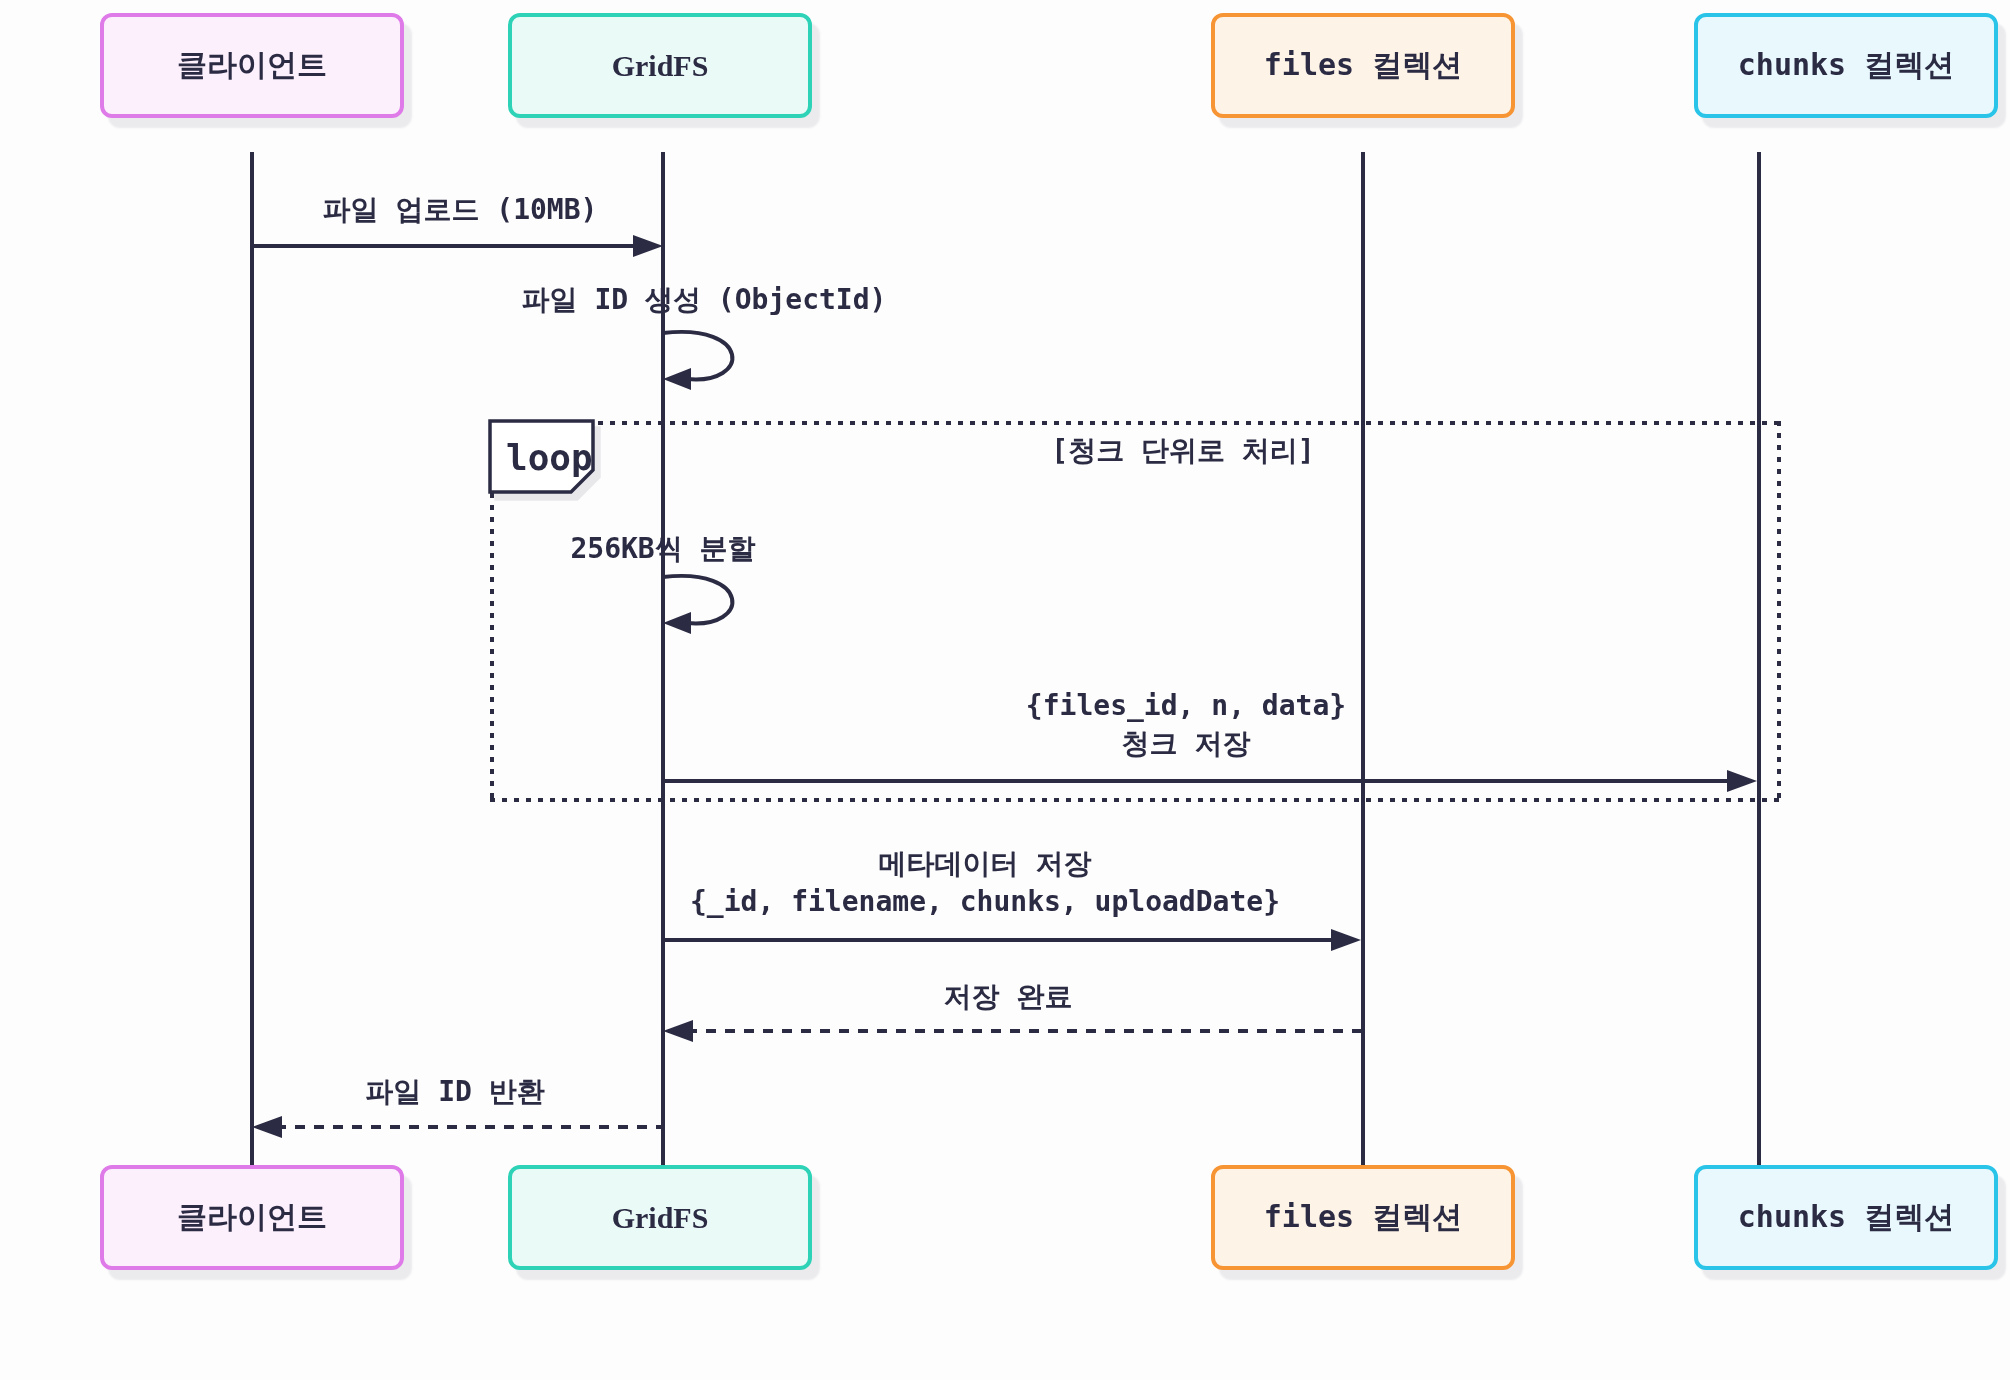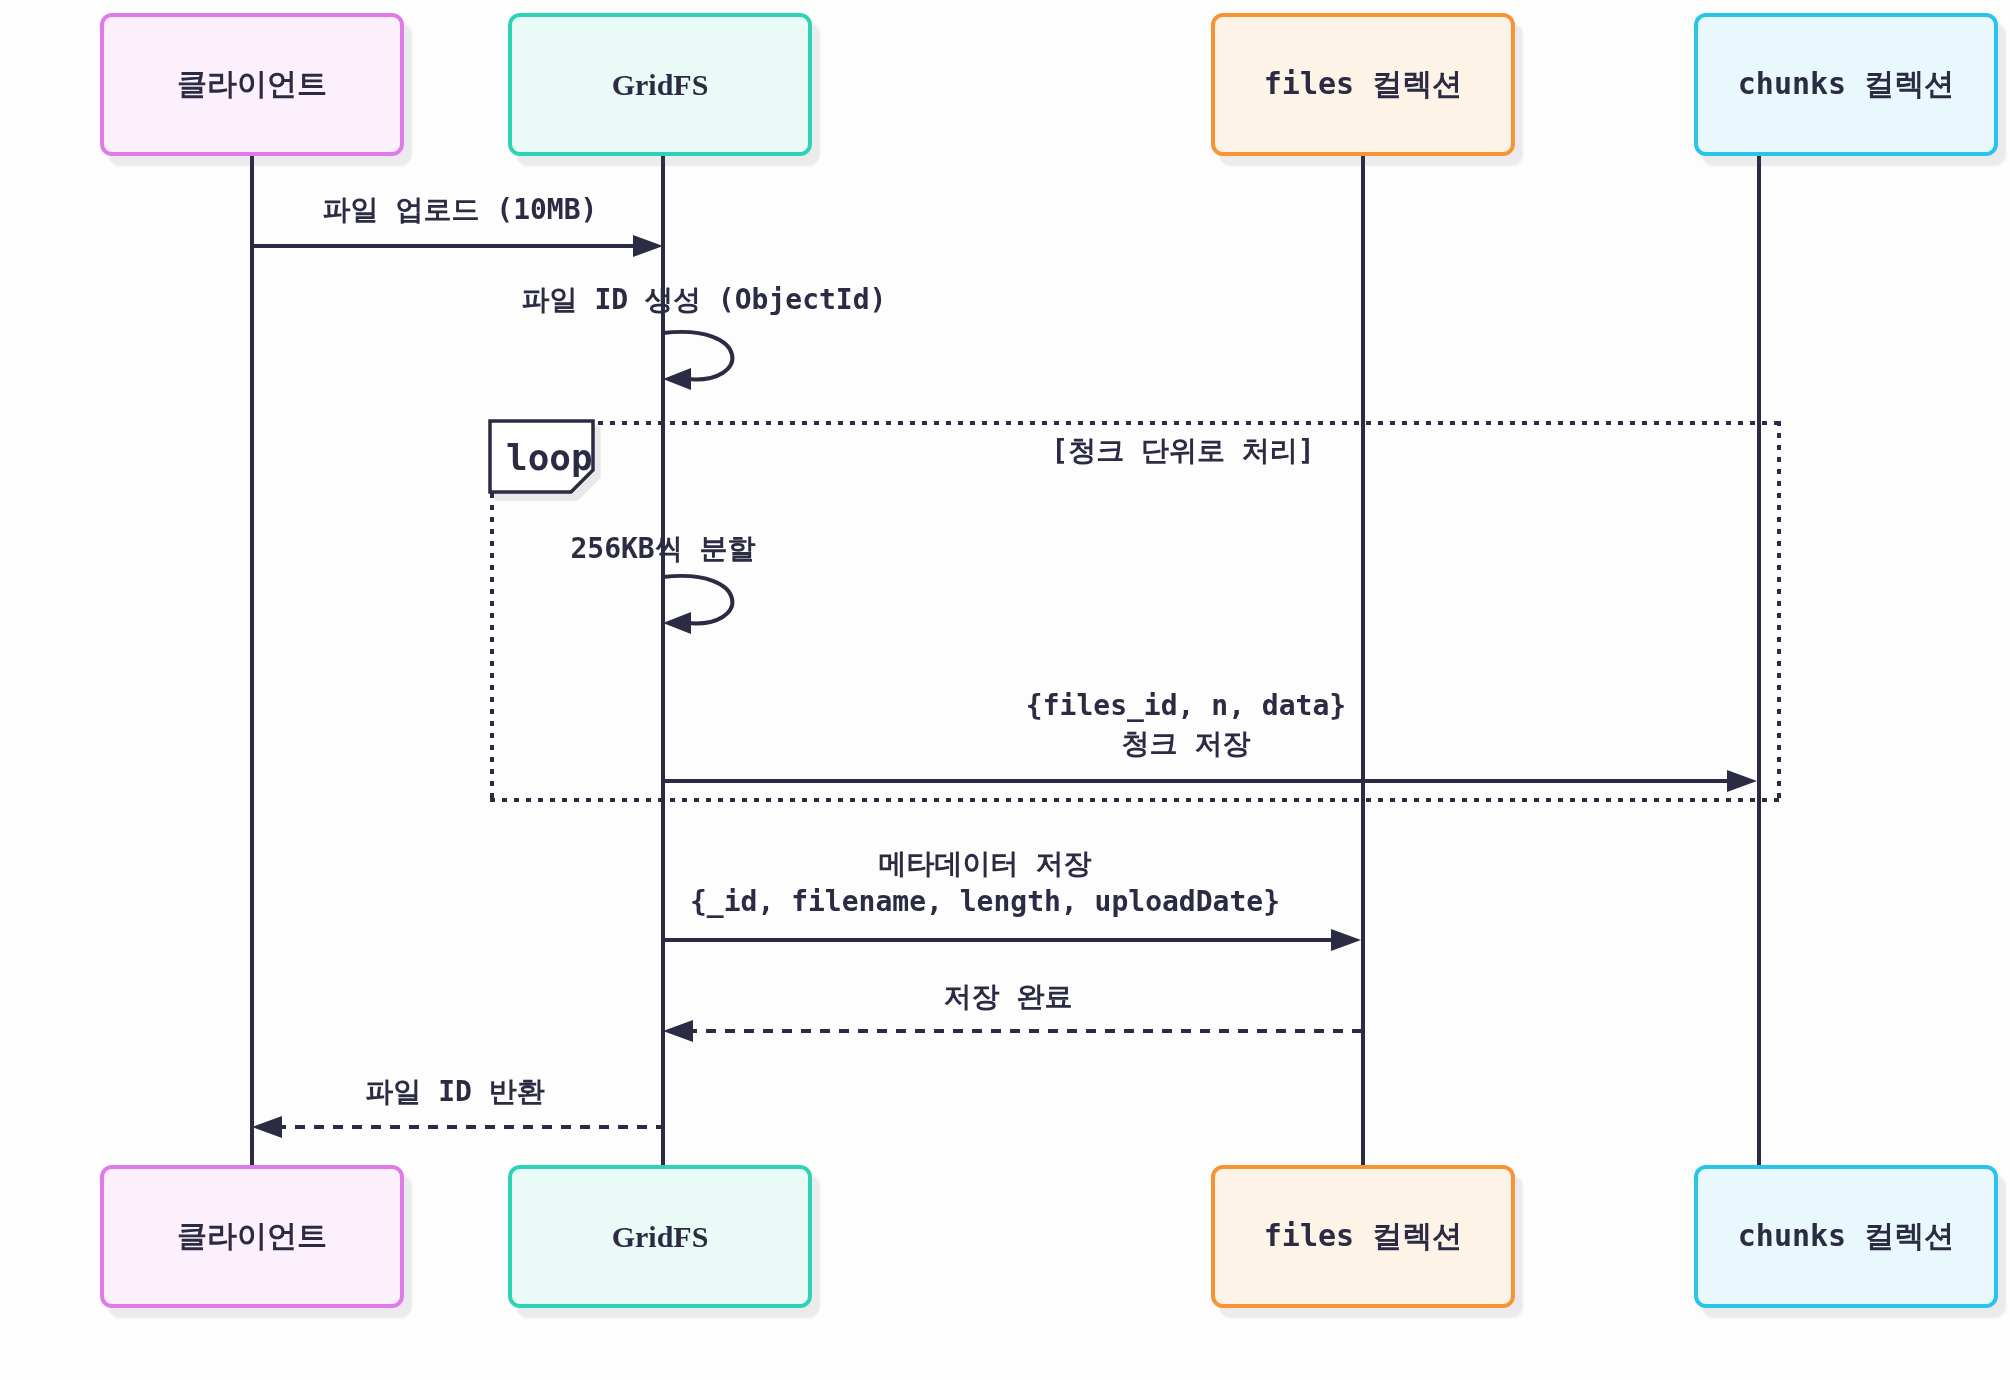--- a/index.html
+++ b/index.html
@@ -8,21 +8,21 @@
     position:relative;
     width:2010px;height:1380px;
     background:var(--background,#fdfdfd);
     font-family:"DejaVu Sans Mono","DejaVu Sans","Liberation Sans",sans-serif;
     color:var(--ink,#2b2b44);
     overflow:hidden;
   }
   
   .actor{
     position:absolute;
-    width:304px;height:143px;
+    width:304px;height:105px;
     border:4px solid;border-radius:12px;
     box-sizing:border-box;
     display:flex;align-items:center;justify-content:center;
     font-size:30px;font-weight:600;
     box-shadow:8px 10px 2px rgba(80,80,110,.10);
   }
   .p-client{background:var(--client-fill,#fdf0fd);border-color:var(--client-border,#df7be9);}
   .p-gridfs{background:var(--gridfs-fill,#eafaf6);border-color:var(--gridfs-border,#2ed3b7);}
   .p-files{background:var(--files-fill,#fdf3e7);border-color:var(--files-border,#f79433);}
   .p-chunks{background:var(--chunks-fill,#e8f8fd);border-color:var(--chunks-border,#29c4e8);}
@@ -121,21 +121,21 @@
 
   <div class="msg-block" style="left:1186px;top:687px;">
     <div>{files_id, n, data}</div>
     <div>청크 저장</div>
   </div>
   <div class="arrow-line" style="left:663px;top:779px;width:1066px;"></div>
   <div class="head right" style="left:1727px;top:770px;"></div>
 
   <div class="msg-block" style="left:985px;top:845px;">
     <div>메타데이터 저장</div>
-    <div>{_id, filename, length, uploadDate}</div>
+    <div>{_id, filename, chunks, uploadDate}</div>
   </div>
   <div class="arrow-line" style="left:663px;top:938px;width:670px;"></div>
   <div class="head right" style="left:1331px;top:929px;"></div>
 
   <div class="msg-text" style="left:1008px;top:980px;">저장 완료</div>
   <div class="arrow-line dashed" style="left:668px;top:1029px;width:695px;"></div>
   <div class="head left" style="left:663px;top:1020px;"></div>
 
   <div class="msg-text" style="left:455px;top:1075px;">파일 ID 반환</div>
   <div class="arrow-line dashed" style="left:257px;top:1125px;width:406px;"></div>

